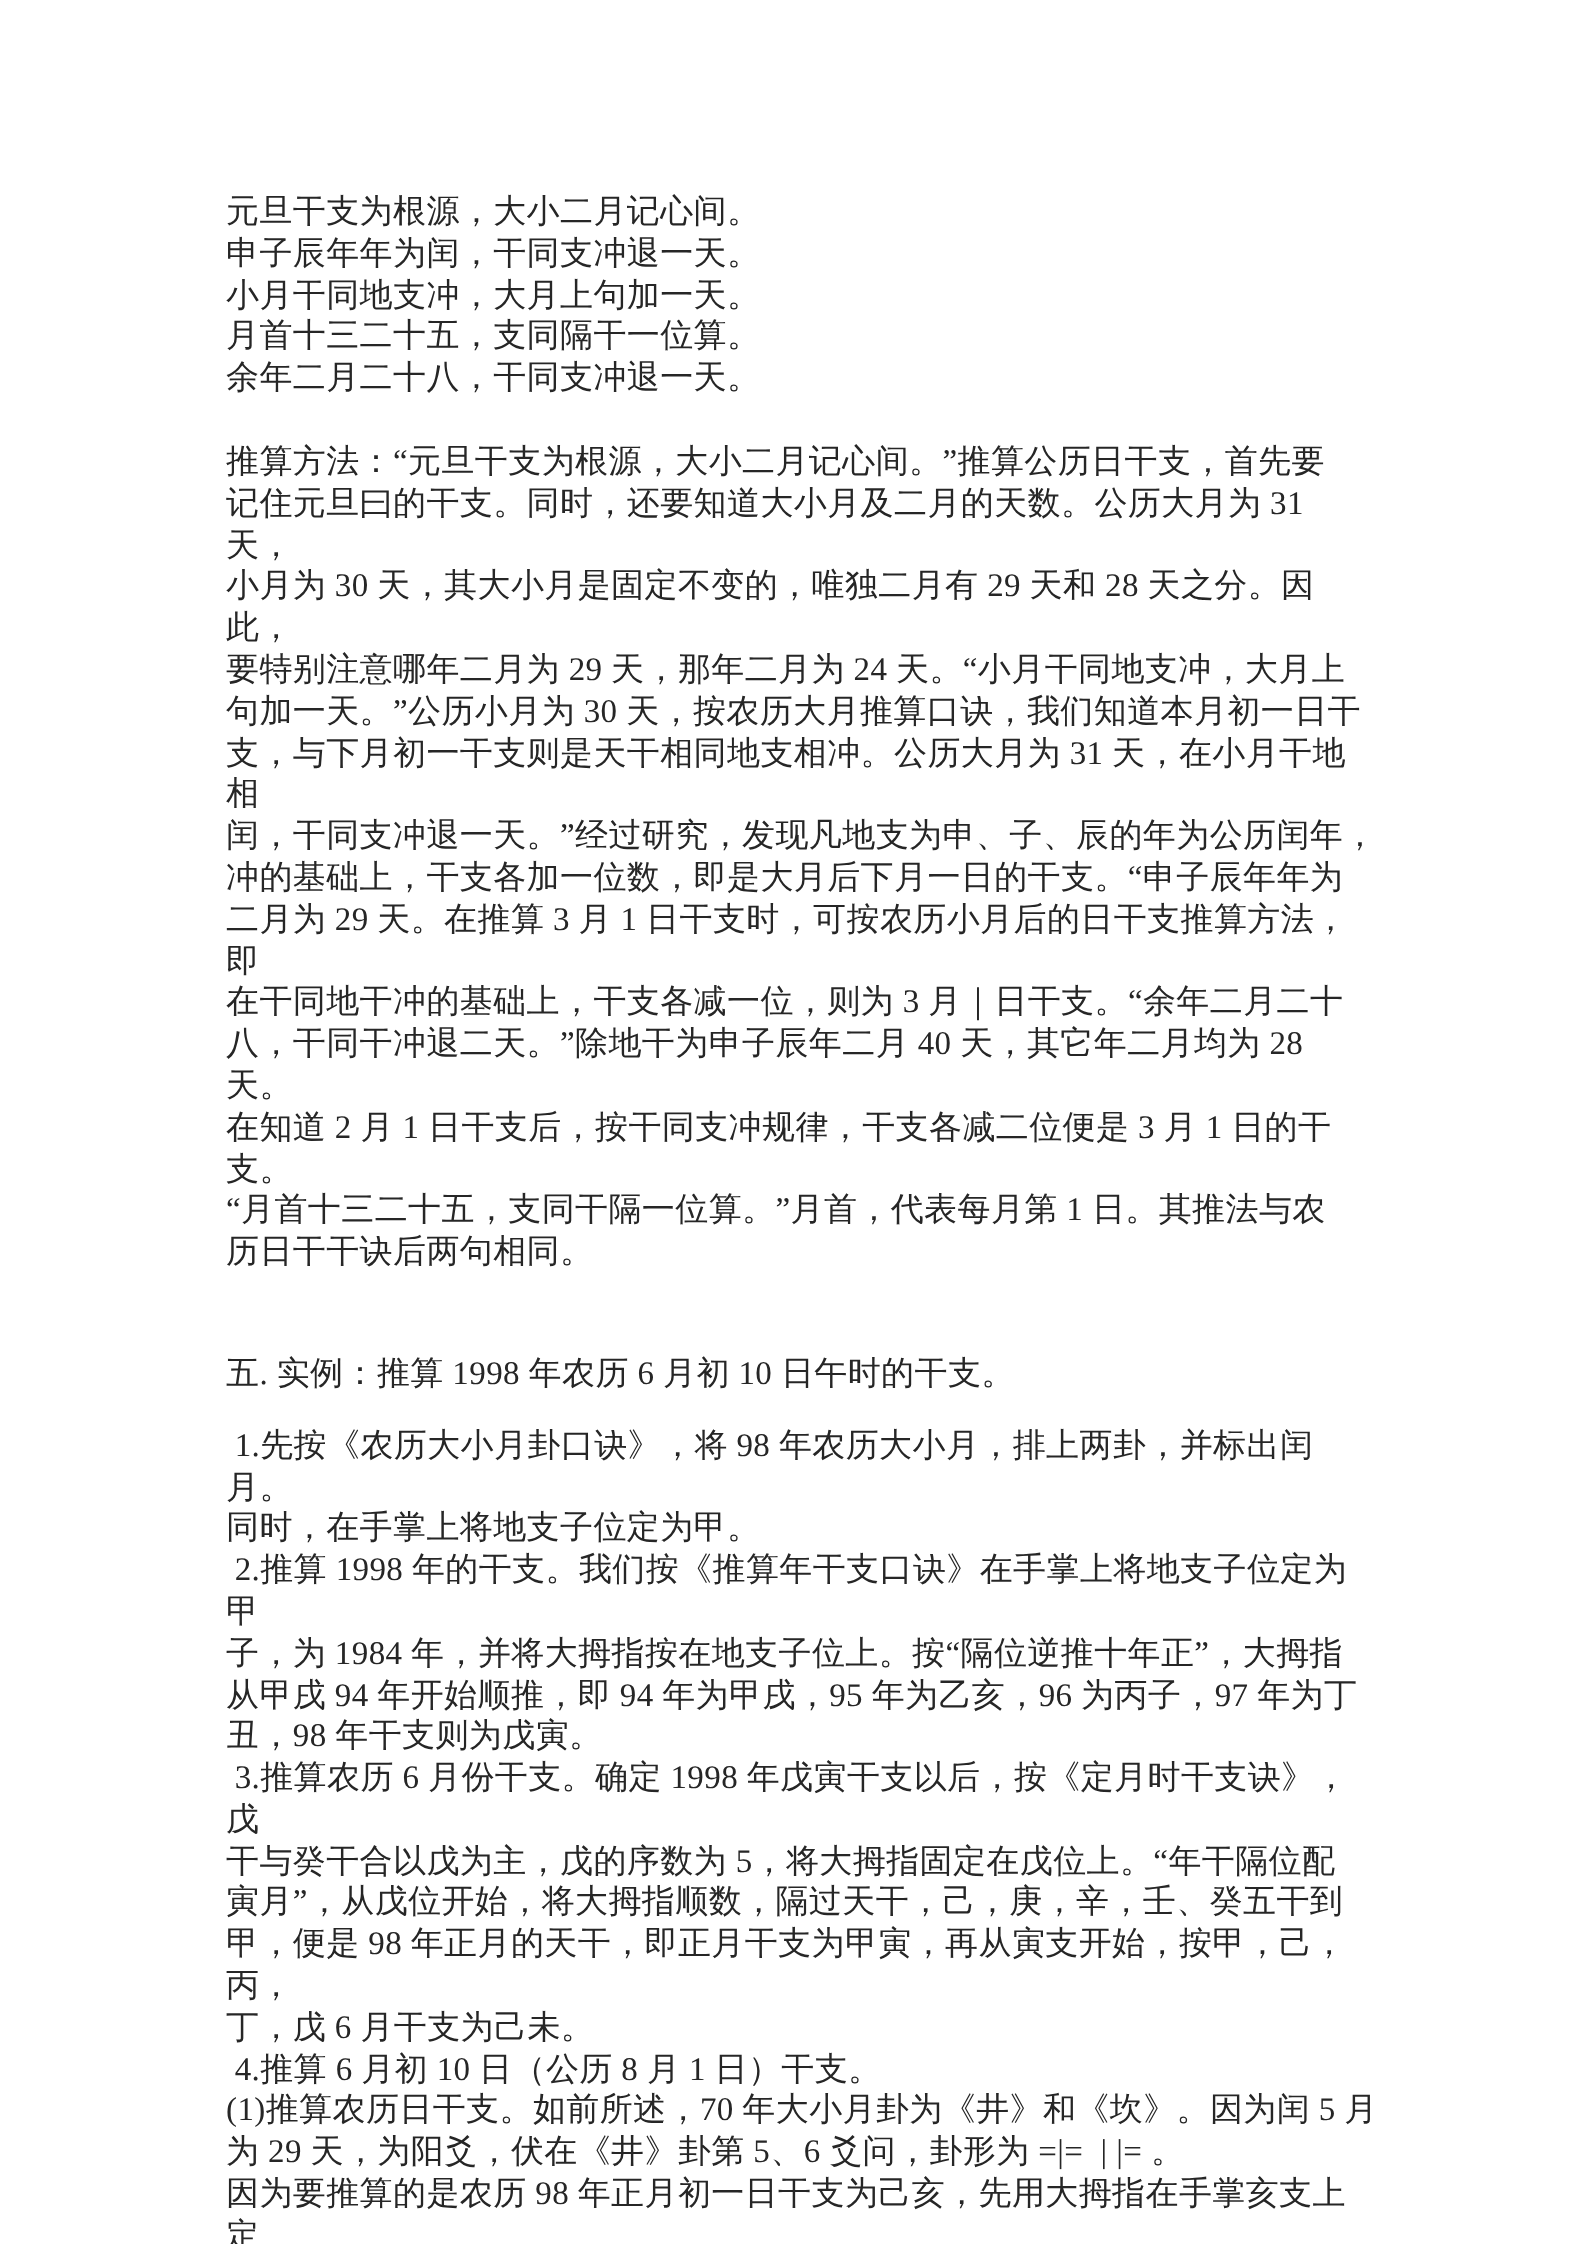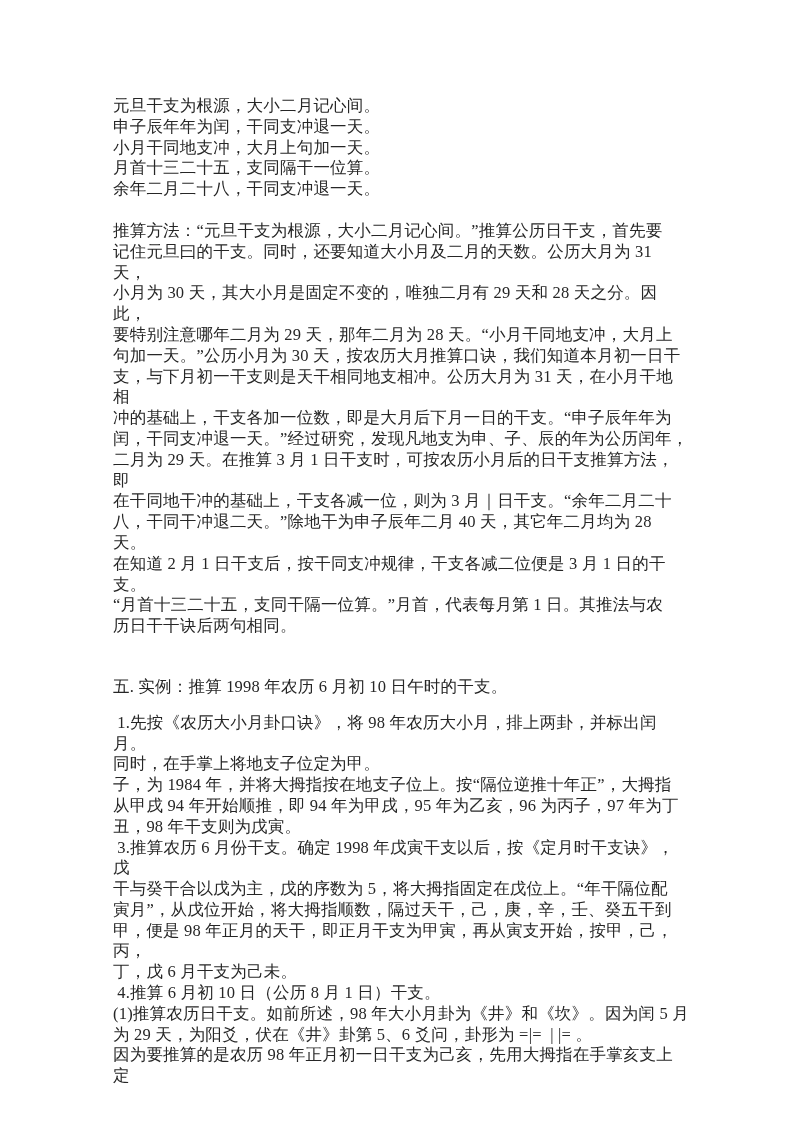--- a/index.html
+++ b/index.html
@@ -51,46 +51,47 @@
         <div class="line">申子辰年年为闰，干同支冲退一天。</div>
         <div class="line">小月干同地支冲，大月上句加一天。</div>
         <div class="line">月首十三二十五，支同隔干一位算。</div>
         <div class="line">余年二月二十八，干同支冲退一天。</div>
       </div>
 
     <div class="method-block">
         <div class="line">推算方法：“元旦干支为根源，大小二月记心间。”推算公历日干支，首先要</div>
         <div class="line">记住元旦曰的干支。同时，还要知道大小月及二月的天数。公历大月为 31 天，</div>
         <div class="line">小月为 30 天，其大小月是固定不变的，唯独二月有 29 天和 28 天之分。因此，</div>
-        <div class="line">要特别注意哪年二月为 29 天，那年二月为 28 天。“小月干同地支冲，大月上</div>
+        <div class="line">要特别注意哪年二月为 29 天，那年二月为 24 天。“小月干同地支冲，大月上</div>
         <div class="line">句加一天。”公历小月为 30 天，按农历大月推算口诀，我们知道本月初一日干</div>
         <div class="line">支，与下月初一干支则是天干相同地支相冲。公历大月为 31 天，在小月干地相</div>
+        <div class="line">闰，干同支冲退一天。”经过研究，发现凡地支为申、子、辰的年为公历闰年，</div>
         <div class="line">冲的基础上，干支各加一位数，即是大月后下月一日的干支。“申子辰年年为</div>
-        <div class="line">闰，干同支冲退一天。”经过研究，发现凡地支为申、子、辰的年为公历闰年，</div>
         <div class="line">二月为 29 天。在推算 3 月 1 日干支时，可按农历小月后的日干支推算方法，即</div>
         <div class="line">在干同地干冲的基础上，干支各减一位，则为 3 月｜日干支。“余年二月二十</div>
         <div class="line">八，干同干冲退二天。”除地干为申子辰年二月 40 天，其它年二月均为 28 天。</div>
         <div class="line">在知道 2 月 1 日干支后，按干同支冲规律，干支各减二位便是 3 月 1 日的干支。</div>
         <div class="line">“月首十三二十五，支同干隔一位算。”月首，代表每月第 1 日。其推法与农</div>
         <div class="line">历日干干诀后两句相同。</div>
       </div>
 
     <div class="line section-heading">五. 实例：推算 1998 年农历 6 月初 10 日午时的干支。</div>
 
     <div class="steps-block">
         <div class="line"> 1.先按《农历大小月卦口诀》，将 98 年农历大小月，排上两卦，并标出闰月。</div>
         <div class="line">同时，在手掌上将地支子位定为甲。</div>
+        <div class="line"> 2.推算 1998 年的干支。我们按《推算年干支口诀》在手掌上将地支子位定为甲</div>
         <div class="line">子，为 1984 年，并将大拇指按在地支子位上。按“隔位逆推十年正”，大拇指</div>
         <div class="line">从甲戌 94 年开始顺推，即 94 年为甲戌，95 年为乙亥，96 为丙子，97 年为丁</div>
         <div class="line">丑，98 年干支则为戊寅。</div>
         <div class="line"> 3.推算农历 6 月份干支。确定 1998 年戊寅干支以后，按《定月时干支诀》，戊</div>
         <div class="line">干与癸干合以戊为主，戊的序数为 5，将大拇指固定在戊位上。“年干隔位配</div>
         <div class="line">寅月”，从戊位开始，将大拇指顺数，隔过天干，己，庚，辛，壬、癸五干到</div>
         <div class="line">甲，便是 98 年正月的天干，即正月干支为甲寅，再从寅支开始，按甲，己，丙，</div>
         <div class="line">丁，戊 6 月干支为己未。</div>
         <div class="line"> 4.推算 6 月初 10 日（公历 8 月 1 日）干支。</div>
-        <div class="line">(1)推算农历日干支。如前所述，98 年大小月卦为《井》和《坎》。因为闰 5 月</div>
+        <div class="line">(1)推算农历日干支。如前所述，70 年大小月卦为《井》和《坎》。因为闰 5 月</div>
         <div class="line">为 29 天，为阳爻，伏在《井》卦第 5、6 爻问，卦形为 =|=  | |= 。</div>
         <div class="line">因为要推算的是农历 98 年正月初一日干支为己亥，先用大拇指在手掌亥支上定</div>
       </div>
 
   </div>
 </div>
 
 </body></html>

